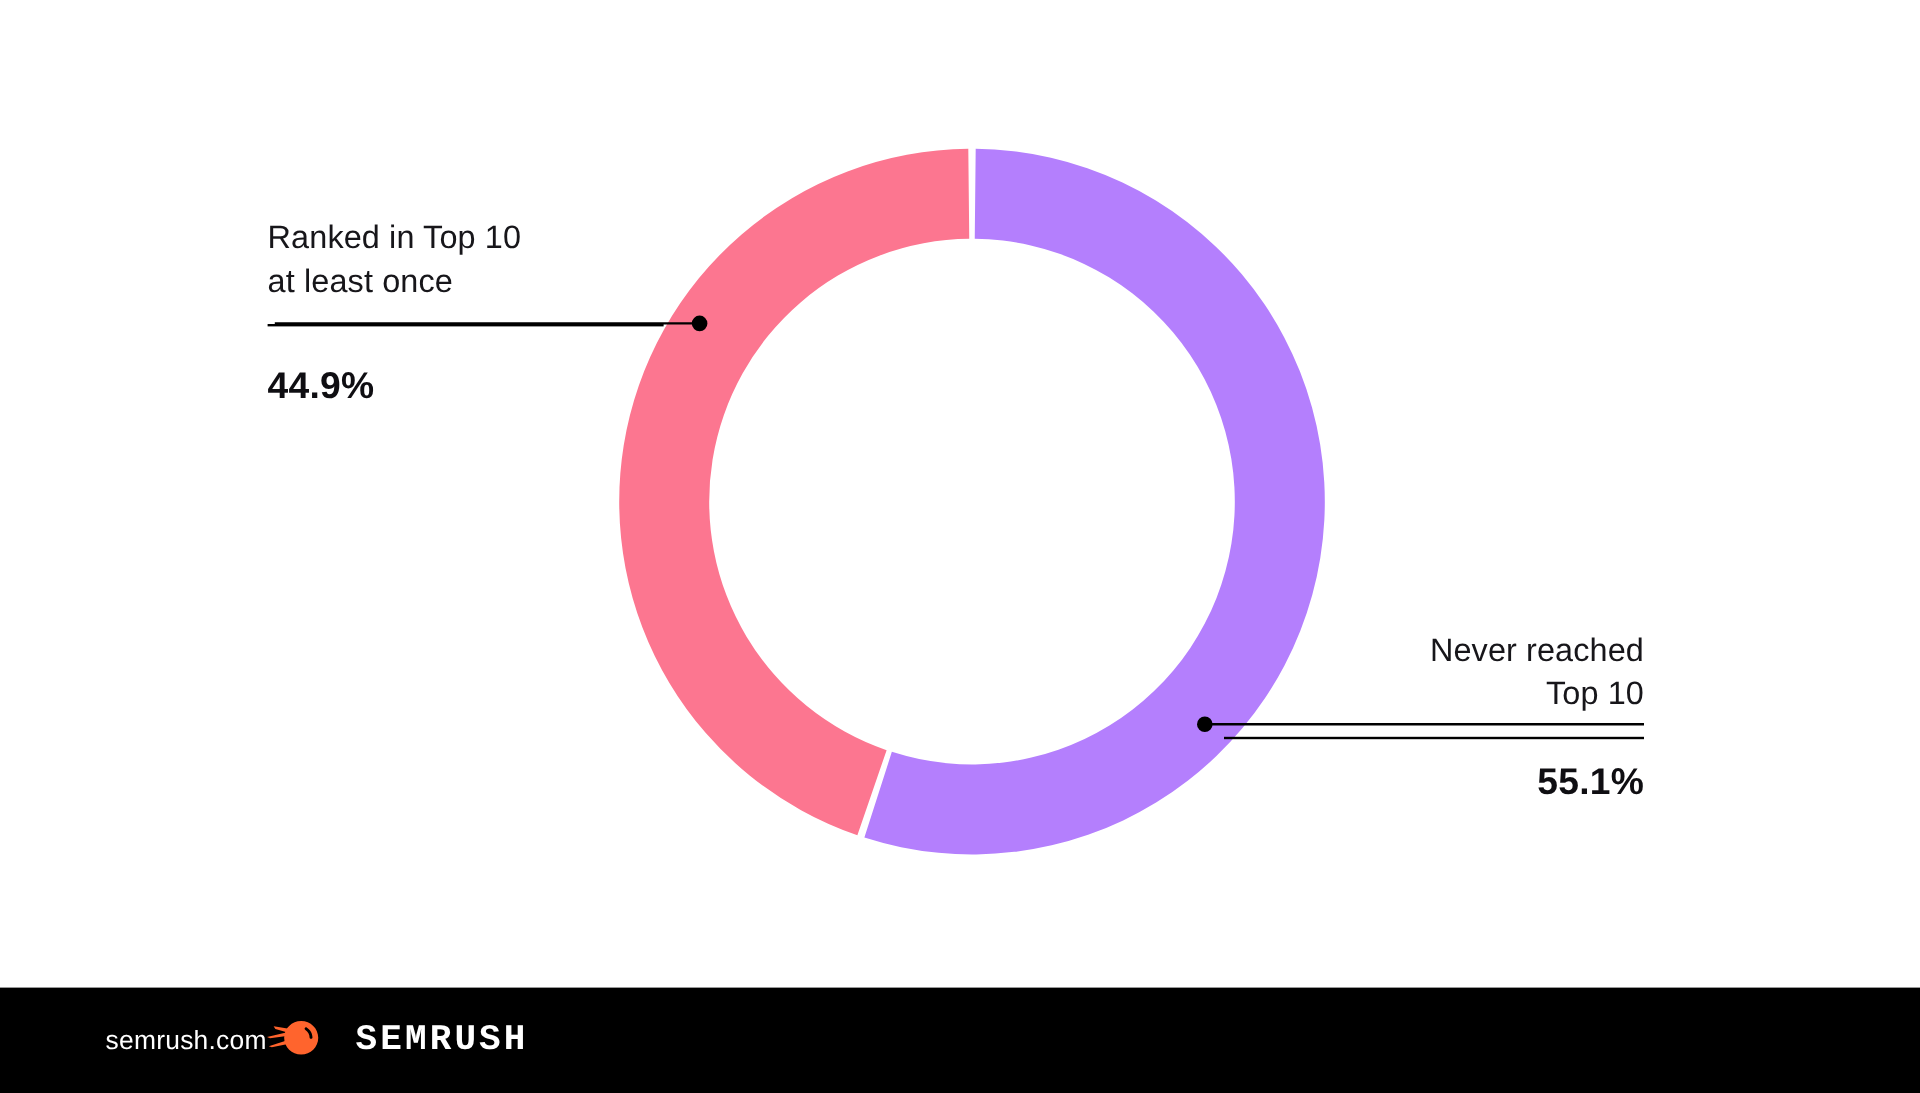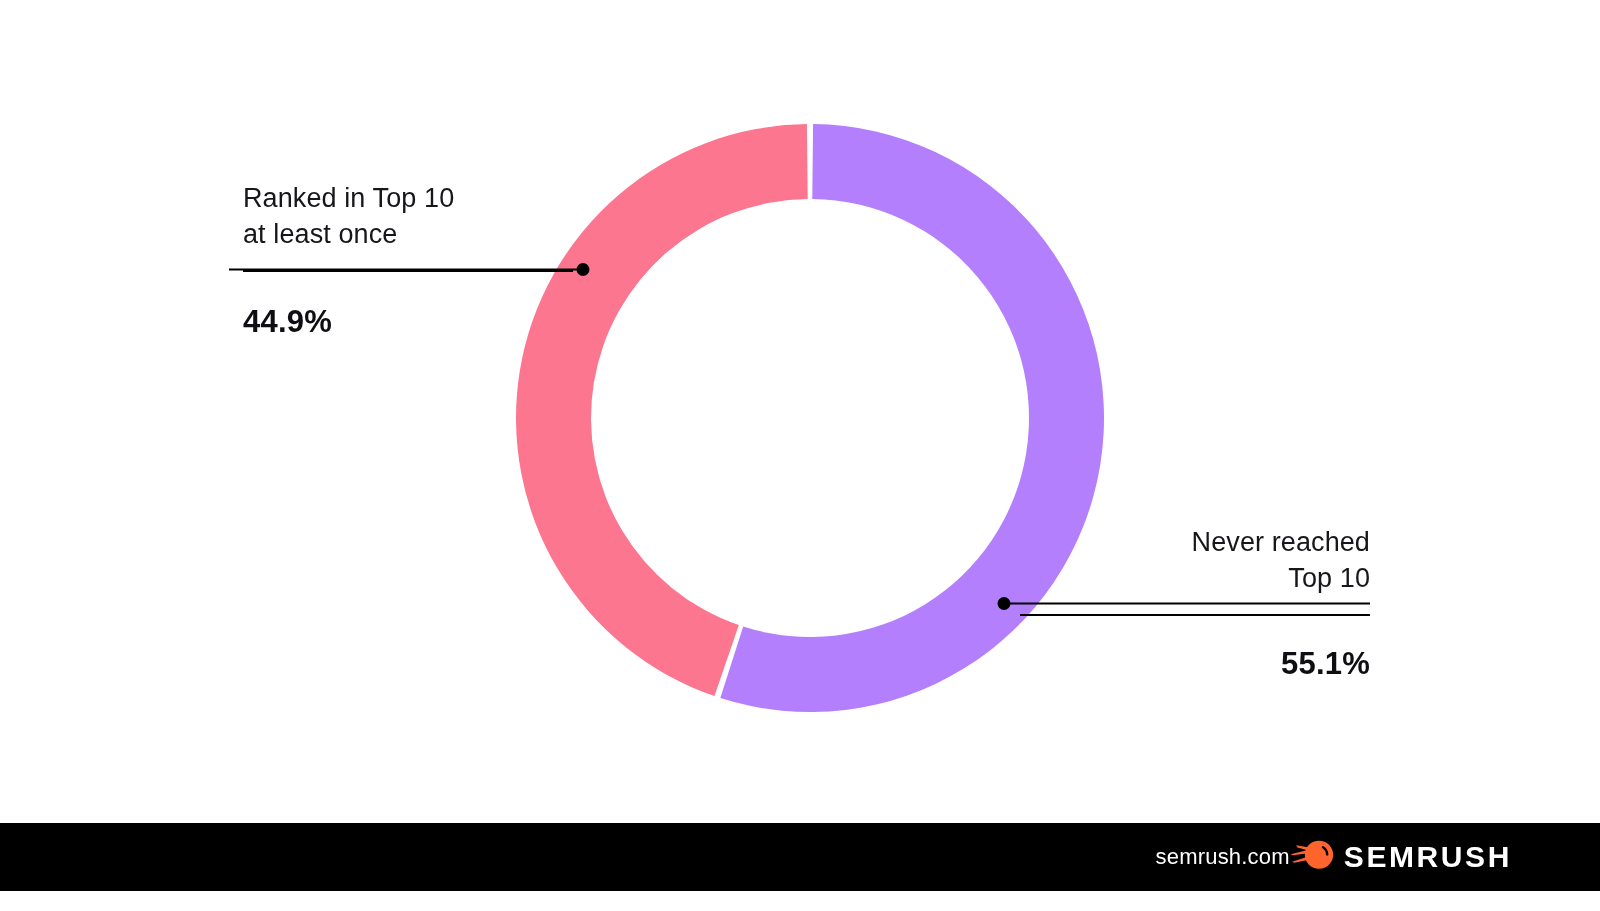--- a/index.html
+++ b/index.html
@@ -58,21 +58,21 @@
   }
   .callout-value {
     font-size: 31px;
     line-height: 40px;
     font-weight: 700;
     color: #0f0e12;
     letter-spacing: 0.2px;
   }
 
   #callout-left {
-    left: 243px;
+    left: 223px;
     top: 180px;
     width: 330px;
     text-align: left;
   }
   #callout-left .callout-rule {
     margin-top: 18px;
     width: 330px;
   }
   #callout-left .callout-value {
     margin-top: 30px;
@@ -82,47 +82,48 @@
     left: 1020px;
     top: 524px;
     width: 350px;
     text-align: right;
   }
   #callout-right .callout-rule {
     margin-top: 18px;
     width: 350px;
   }
   #callout-right .callout-value {
-    margin-top: 28px;
+    margin-top: 16px;
   }
 
   
   #footer-bar {
     position: absolute;
     left: 0;
     top: 823px;
     width: 1600px;
-    height: 68px;
+    height: 88px;
     background: #000000;
     display: flex;
     align-items: center;
-    justify-content: flex-end;
+    justify-content: flex-start;
     box-sizing: border-box;
     padding: 0 88px 0 88px;
   }
   #footer-site {
     color: #ffffff;
     font-size: 22px;
     letter-spacing: 0.2px;
     font-weight: 400;
   }
   #footer-brand {
     display: flex;
     align-items: center;
-    gap: 10px;
+    gap: 30px;
+    font-family: Liberation Mono, monospace;
   }
   #brand-wordmark {
     color: #ffffff;
     font-size: 30px;
     font-weight: 700;
     letter-spacing: 2.6px;
   }
 </style>
 </head>
 <body>

